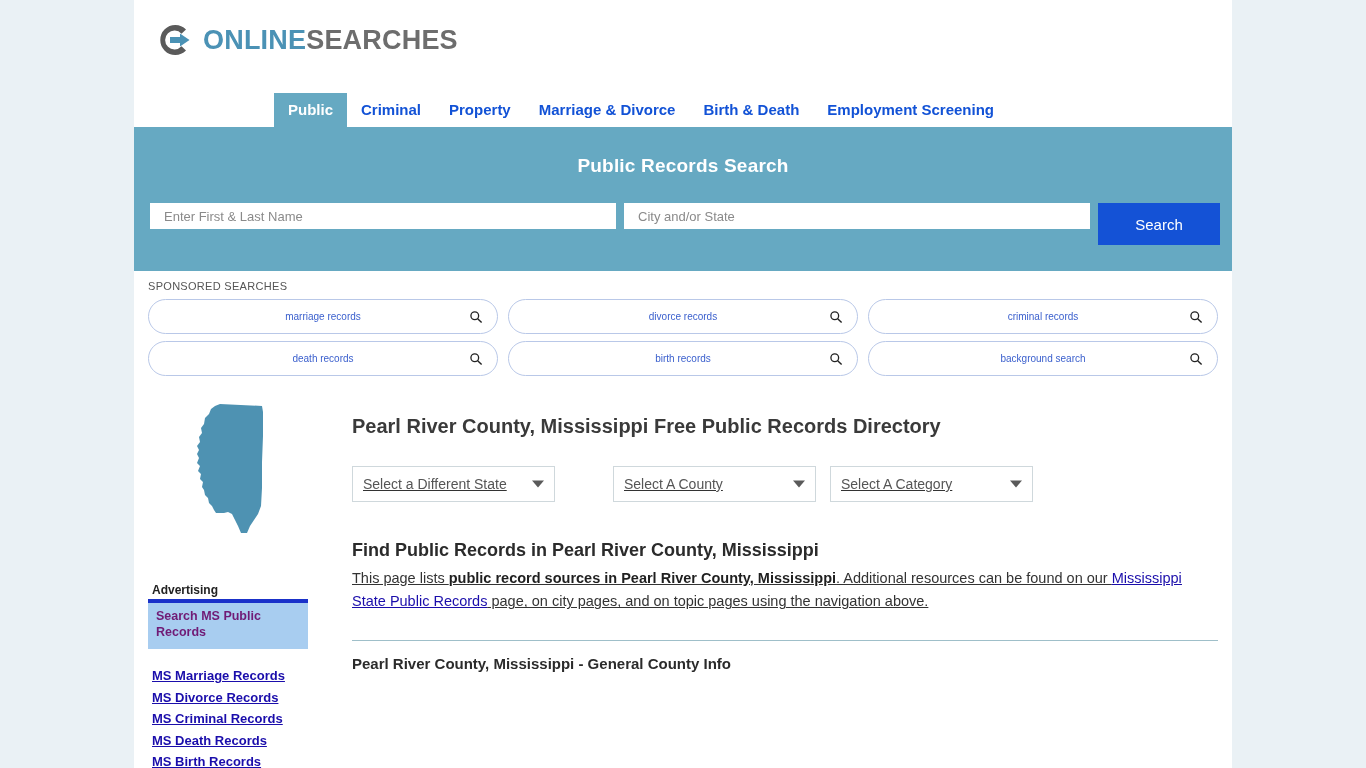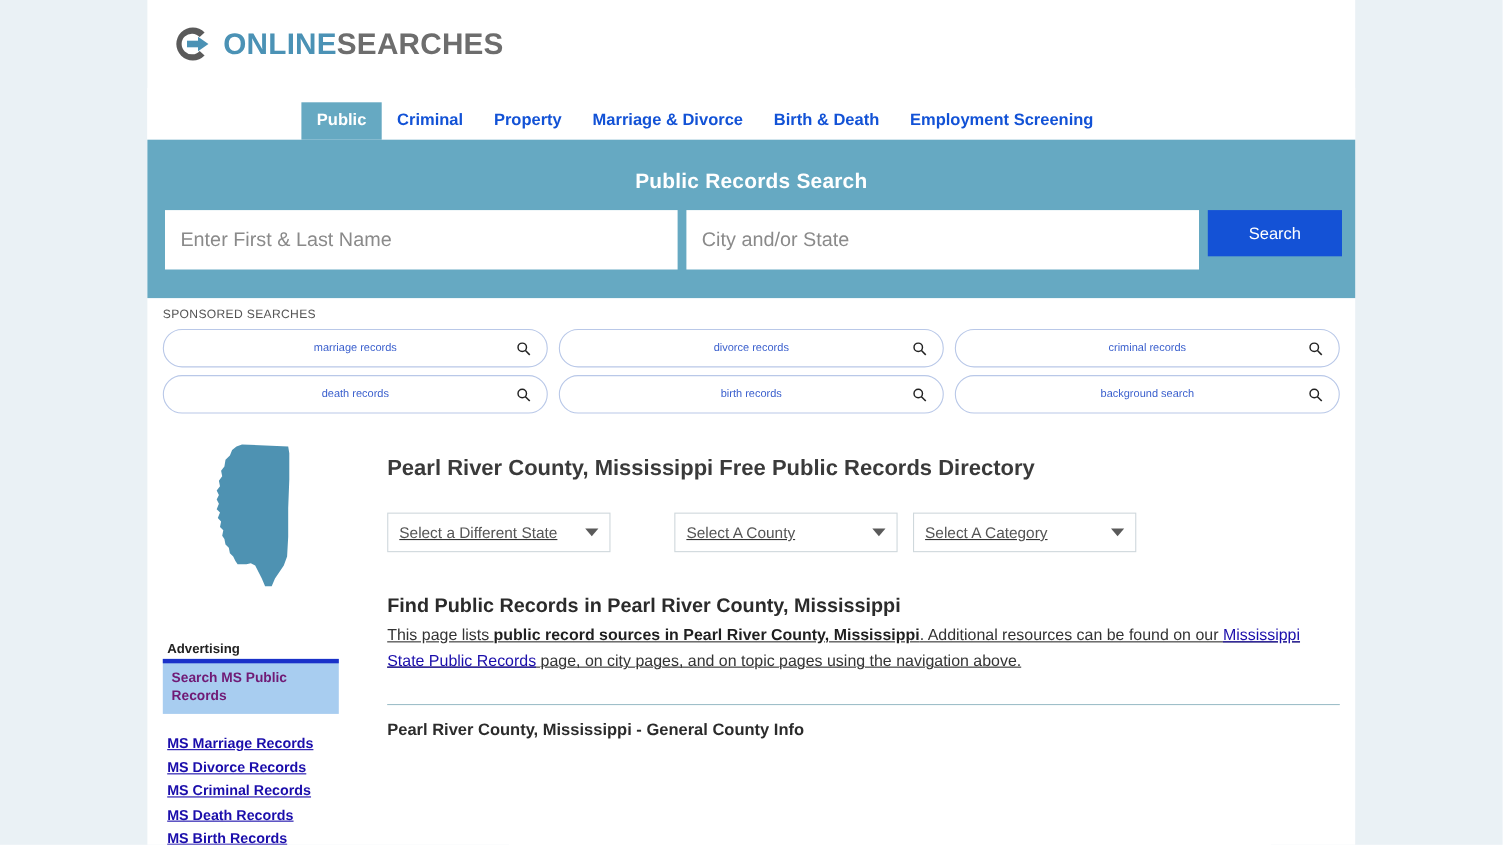--- a/index.html
+++ b/index.html
@@ -76,35 +76,35 @@
   
   .hero {
     background: #66a9c2;
     padding: 28px 14px 26px 14px;
   }
   .hero-title {
     text-align: center;
     color: #ffffff;
     font-size: 19px;
     font-weight: bold;
-    margin-bottom: 14px;
+    margin-bottom: 26px;
     letter-spacing: 0.2px;
   }
   .hero-form {
     display: flex;
     align-items: stretch;
     gap: 8px;
     padding: 0 2px;
   }
   .hero-input {
-    height: 54px;
+    height: 26px;
     border: none;
     outline: none;
     background: #fff;
-    font-size: 18px;
+    font-size: 13px;
     color: #7f1d1d;
     padding: 0 14px;
     font-family: "Liberation Sans", sans-serif;
   }
   .hero-input::placeholder { color: #8a8a8a; }
   #name-input { flex: 0 0 466px; }
   #place-input { flex: 0 0 466px; }
   .hero-search-btn {
     flex: 0 0 122px;
     height: 42px;

